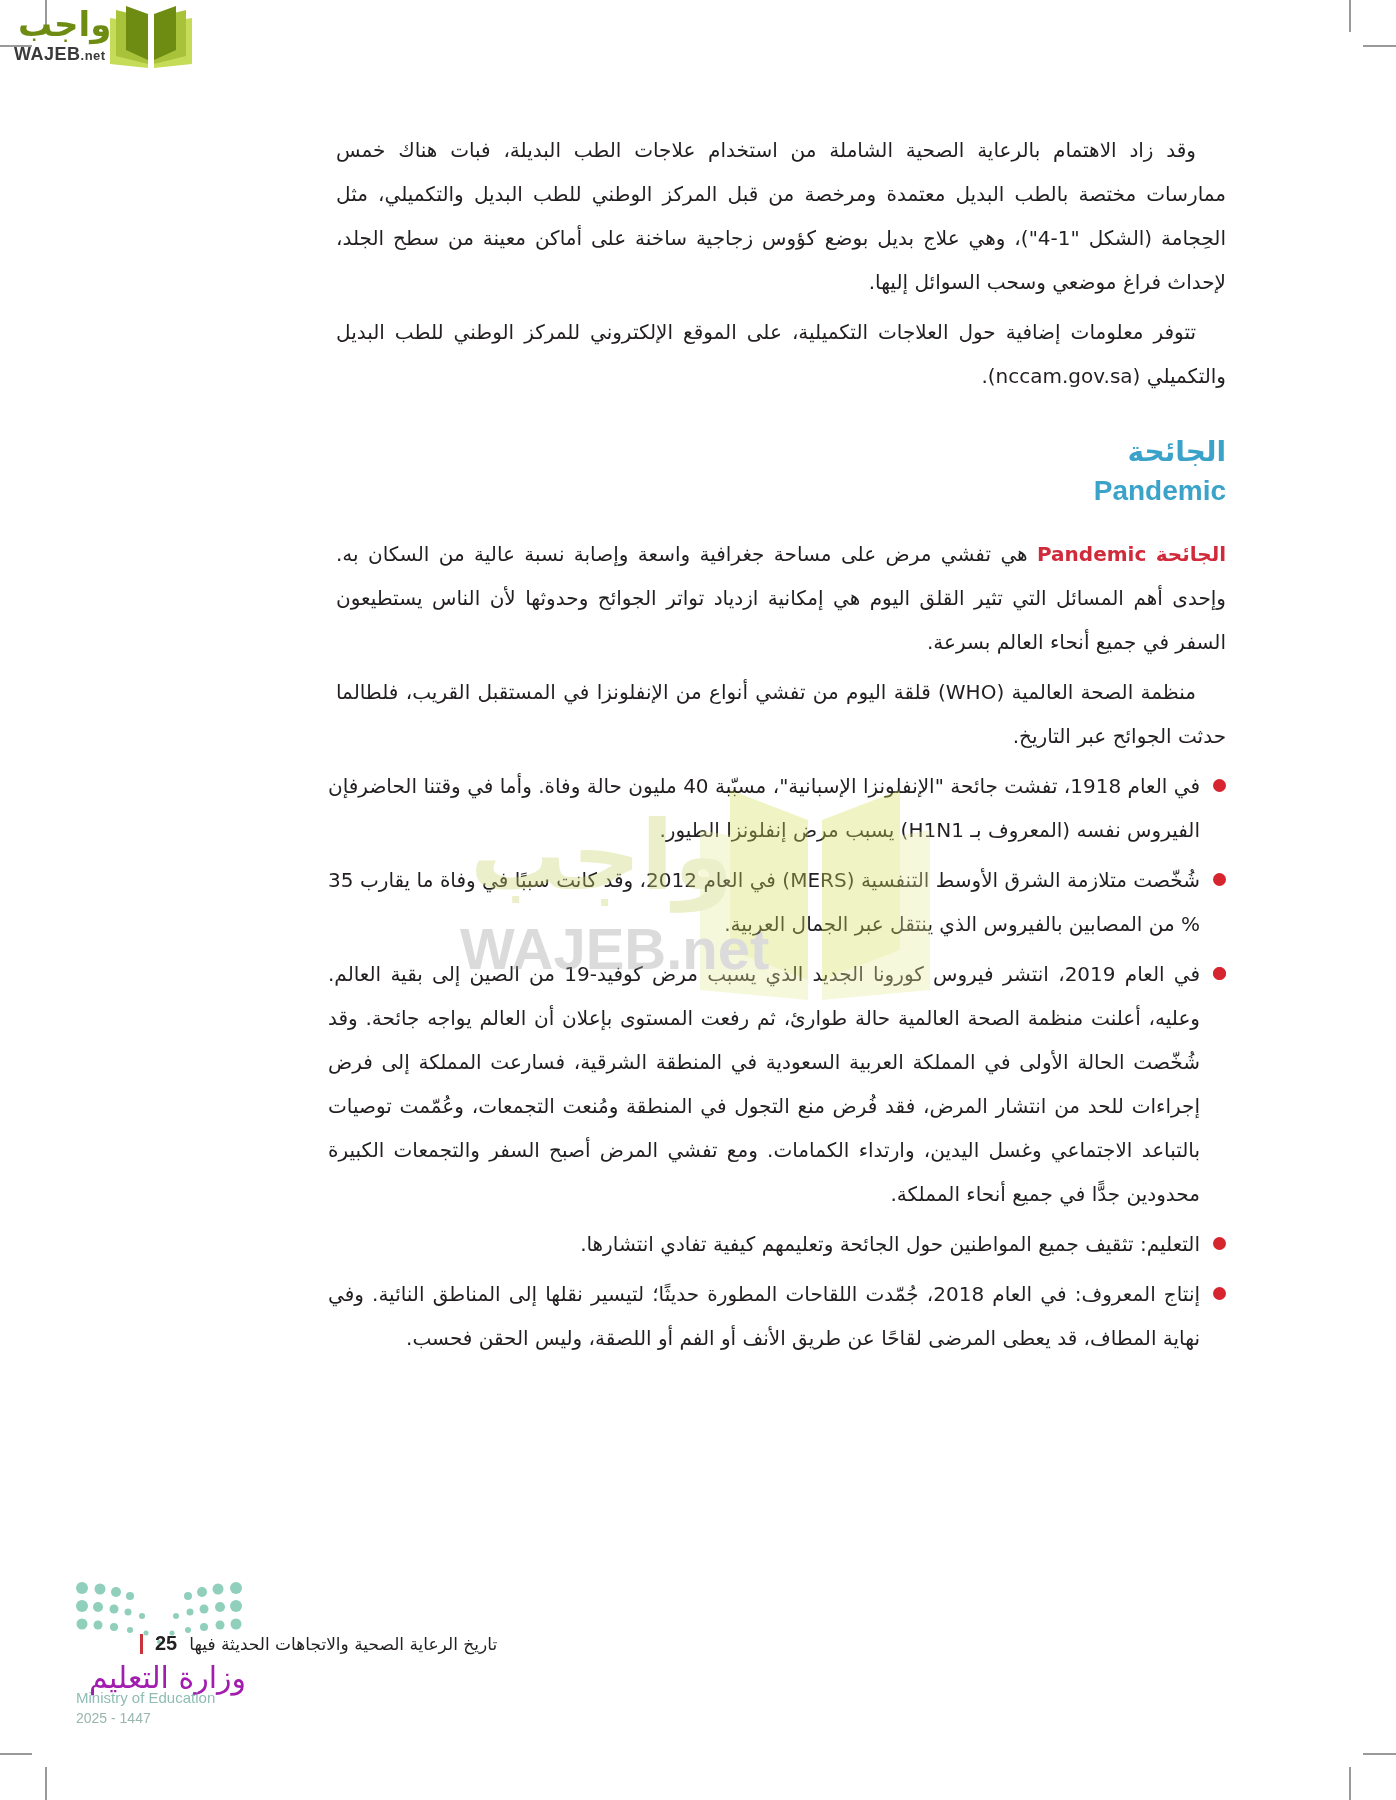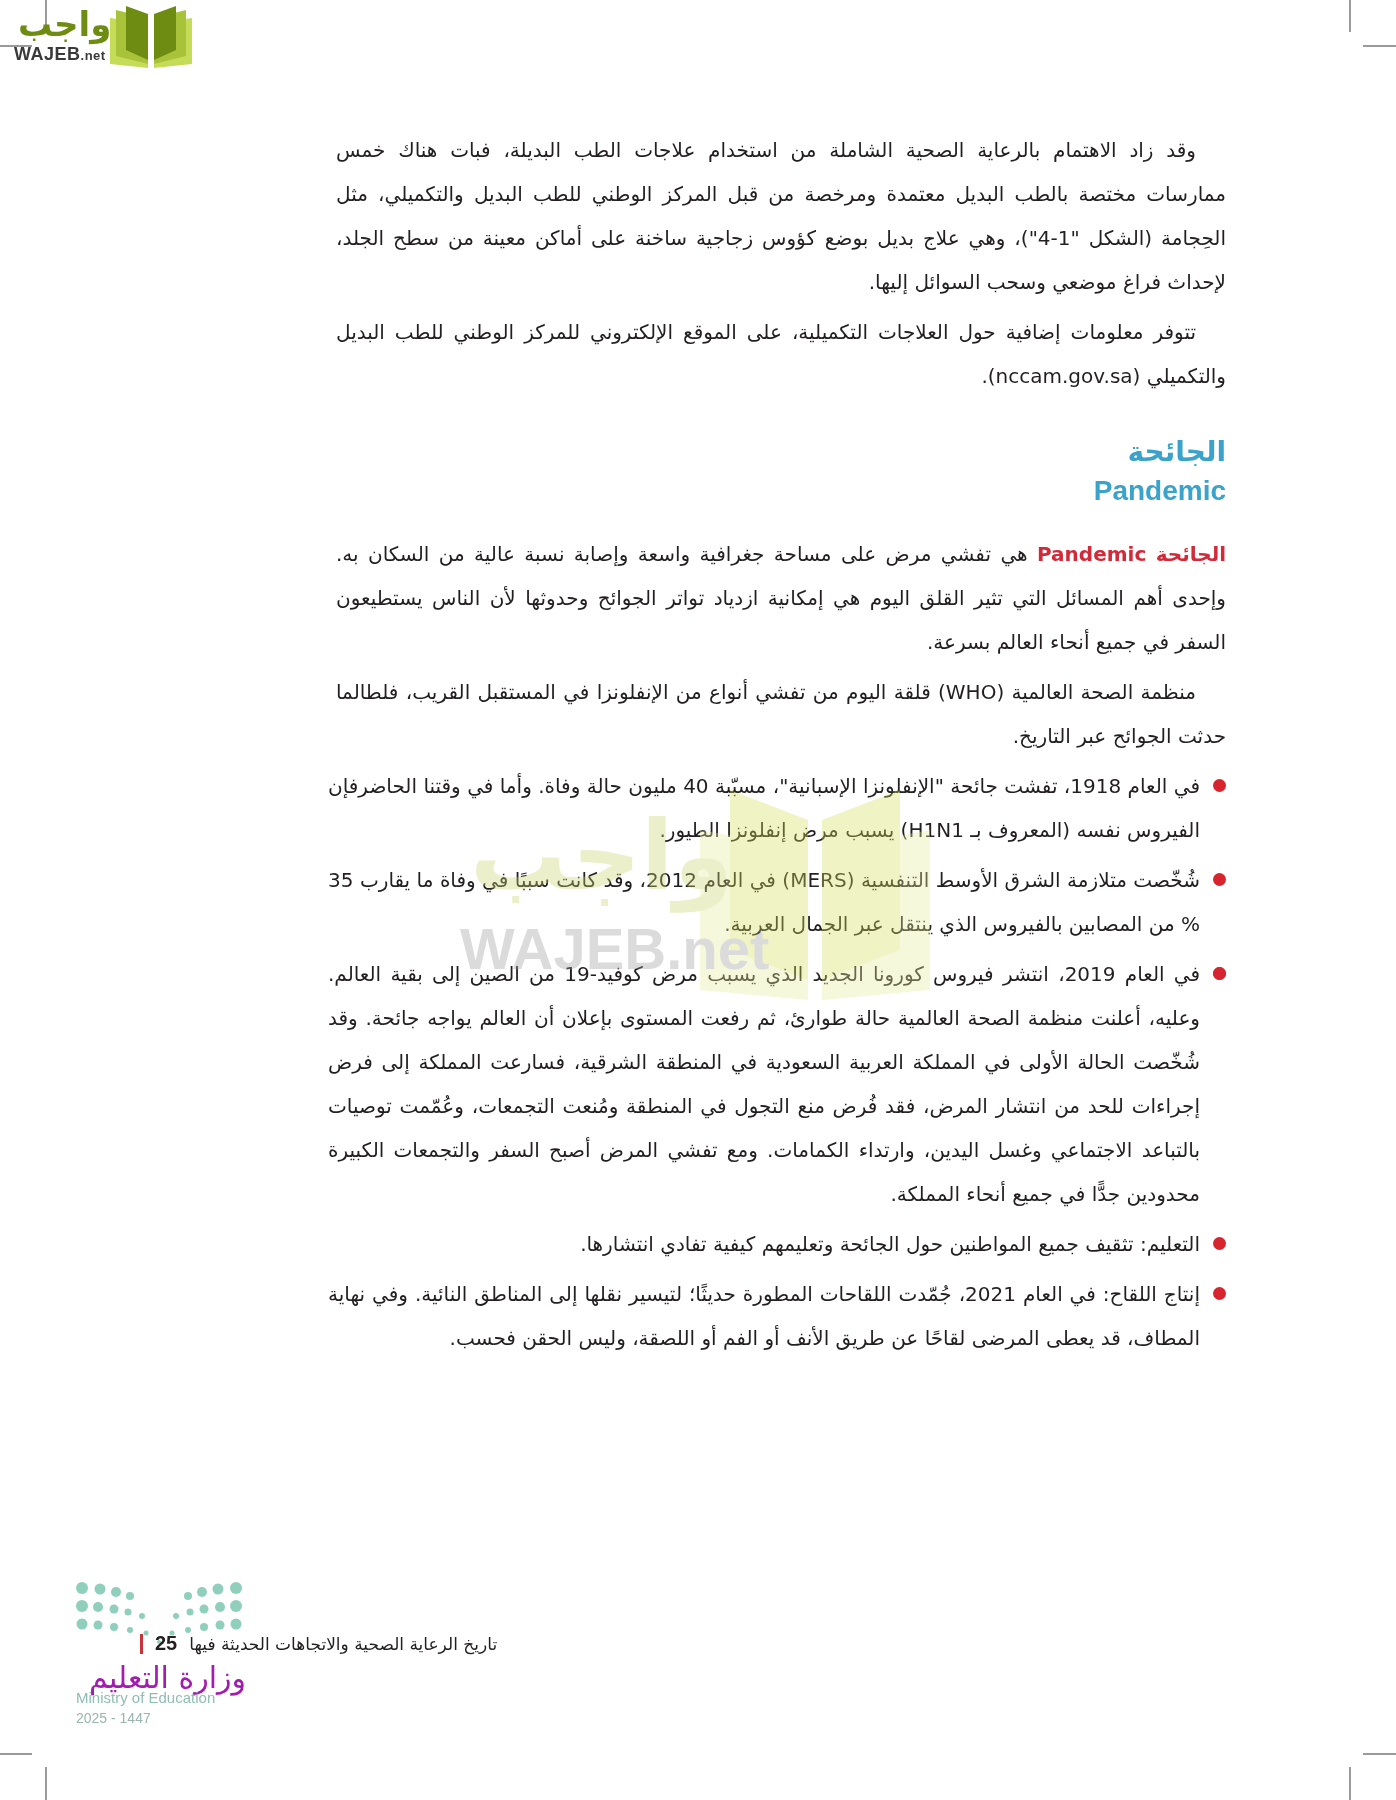--- a/index.html
+++ b/index.html
@@ -259,21 +259,21 @@
   <ul class="bullets">
     <li><span class="dot"></span><span>في العام 1918، تفشت جائحة "الإنفلونزا الإسبانية"، مسبّبة 40 مليون حالة وفاة. وأما في وقتنا الحاضرفإن الفيروس نفسه (المعروف بـ H1N1) يسبب مرض إنفلونزا الطيور.</span></li>
     <li><span class="dot"></span><span>شُخّصت متلازمة الشرق الأوسط التنفسية (MERS) في العام 2012، وقد كانت سببًا في وفاة ما يقارب 35 % من المصابين بالفيروس الذي ينتقل عبر الجمال العربية.</span></li>
     <li><span class="dot"></span></li>
     <li><span class="dot"></span><span>في العام 2019، انتشر فيروس كورونا الجديد الذي يسبب مرض كوفيد-19 من الصين إلى بقية العالم. وعليه، أعلنت منظمة الصحة العالمية حالة طوارئ، ثم رفعت المستوى بإعلان أن العالم يواجه جائحة. وقد شُخّصت الحالة الأولى في المملكة العربية السعودية في المنطقة الشرقية، فسارعت المملكة إلى فرض إجراءات للحد من انتشار المرض، فقد فُرض منع التجول في المنطقة ومُنعت التجمعات، وعُمّمت توصيات بالتباعد الاجتماعي وغسل اليدين، وارتداء الكمامات. ومع تفشي المرض أصبح السفر والتجمعات الكبيرة محدودين جدًّا في جميع أنحاء المملكة.</span></li>
   </ul>
 
 
   <ul class="bullets">
     <li><span class="dot"></span><span class="label-bold">التعليم:</span><span> تثقيف جميع المواطنين حول الجائحة وتعليمهم كيفية تفادي انتشارها.</span></li>
-    <li><span class="dot"></span><span class="label-bold">إنتاج اللقاح:</span><span> في العام 2021، جُمّدت اللقاحات المطورة حديثًا؛ لتيسير نقلها إلى المناطق النائية. وفي نهاية المطاف، قد يعطى المرضى لقاحًا عن طريق الأنف أو الفم أو اللصقة، وليس الحقن فحسب.</span></li>
+    <li><span class="dot"></span><span class="label-bold">إنتاج المعروف:</span><span> في العام 2018، جُمّدت اللقاحات المطورة حديثًا؛ لتيسير نقلها إلى المناطق النائية. وفي نهاية المطاف، قد يعطى المرضى لقاحًا عن طريق الأنف أو الفم أو اللصقة، وليس الحقن فحسب.</span></li>
   </ul>
 </div>
 
 <div class="watermark">
   <svg class="wm-book" viewBox="0 0 250 210">
     <polygon points="10,40 118,60 118,210 10,200" fill="#e6ec9a"></polygon>
     <polygon points="240,40 132,60 132,210 240,200" fill="#e6ec9a"></polygon>
     <polygon points="40,0 118,30 118,190 40,160" fill="#d7e15a"></polygon>
     <polygon points="210,0 132,30 132,190 210,160" fill="#d7e15a"></polygon>
   </svg>

